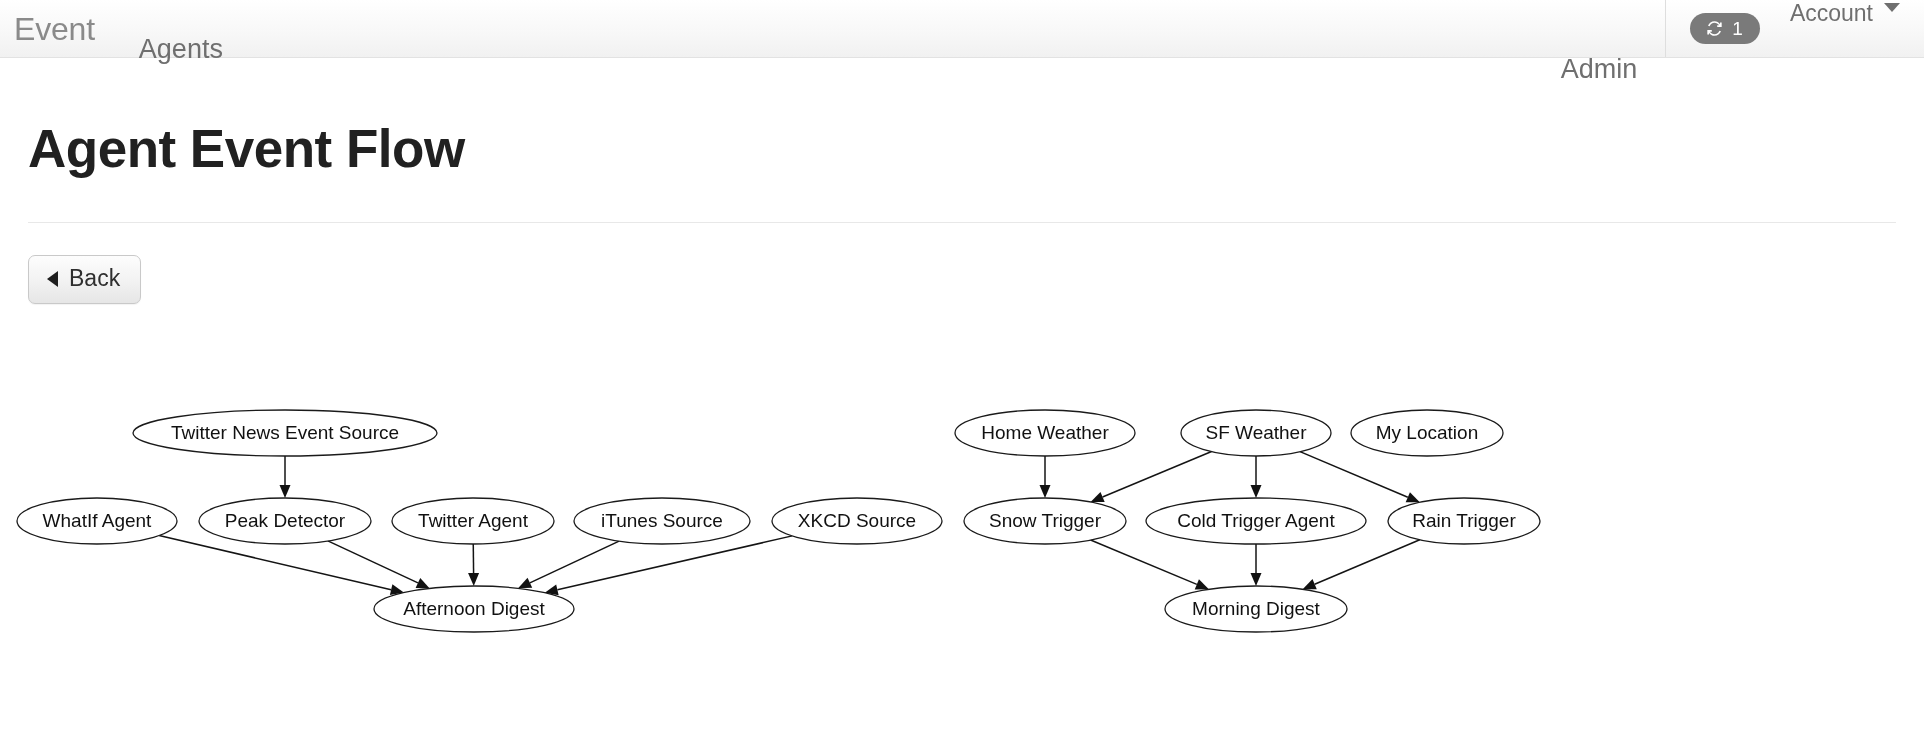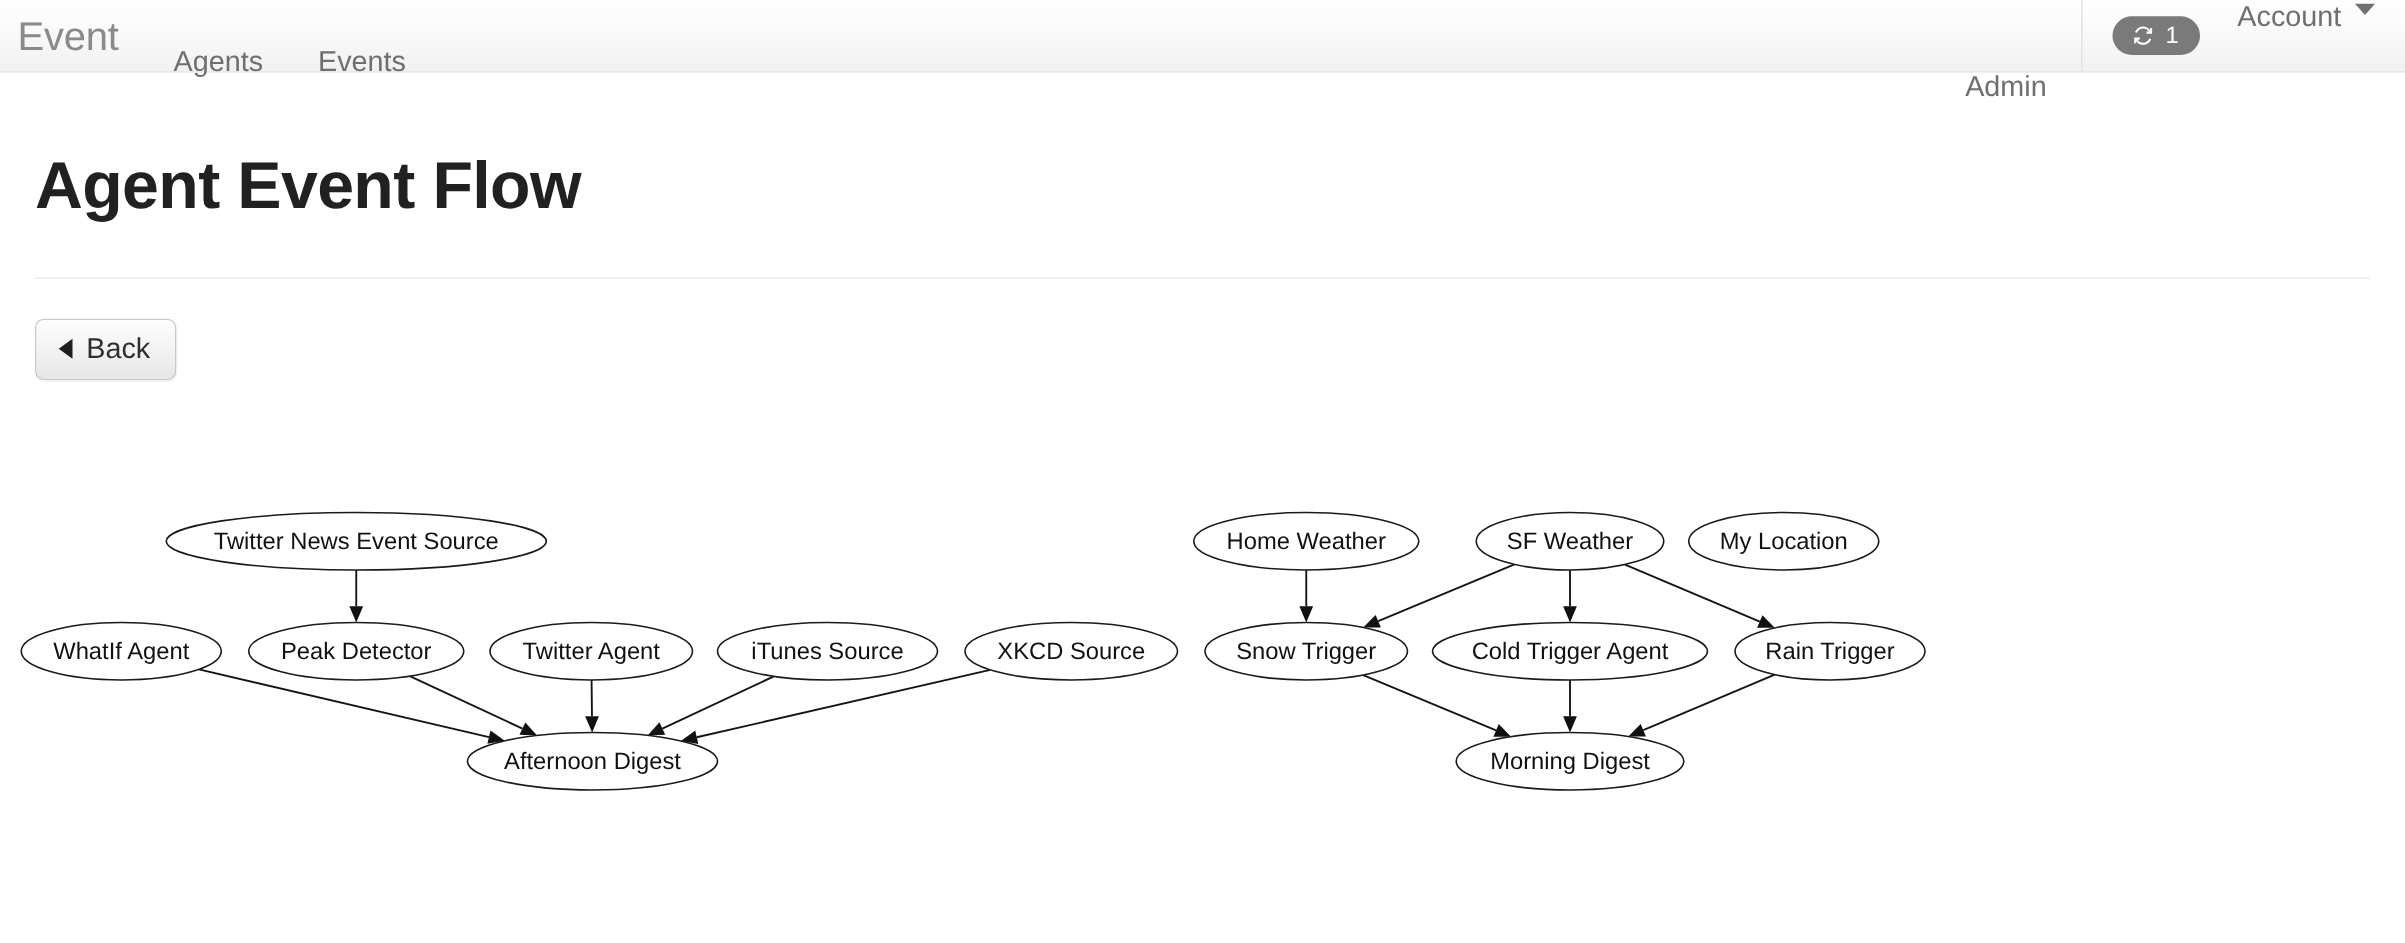--- a/index.html
+++ b/index.html
@@ -28,21 +28,21 @@
   .brand {
     font-size: 32px;
     color: #8a8a8a;
     padding: 0 22px 0 14px;
     line-height: 58px;
     text-decoration: none;
     font-weight: 400;
     letter-spacing: -0.2px;
   }
   .nav-link {
-    font-size: 23px;
+    font-size: 27px;
     color: #6f6f6f;
     padding: 0 22px;
     line-height: 58px;
     text-decoration: none;
     white-space: nowrap;
     margin-top: 40px;
   }
 
   .nav-divider {
     width: 1px;
@@ -163,21 +163,20 @@
   }
   .edge-head { fill: #111111; }
 </style>
 </head>
 <body>
 
 <div class="navbar">
   <div class="nav-left">
     <a class="brand" href="#">Event</a>
     <a class="nav-link" href="#">Agents</a>
-    <a class="nav-link" href="#">Events</a>
   </div>
 
   <div class="nav-right">
     <a class="nav-link" href="#">Admin</a>
     <div class="nav-divider"></div>
     <div class="badge-wrap">
       <a class="work-badge" href="#">
         <span>
           <svg width="21" height="21" viewBox="0 0 24 24" aria-hidden="true">
             <path d="M12 5.5c2.2 0 4.1 1.1 5.2 2.8l-2.1 0 0 1.9 5.1 0 0-5.1-1.9 0 0 2.1C16.9 4.9 14.6 3.6 12 3.6c-3.4 0-6.3 2.2-7.4 5.2l1.9 0.6C7.3 7.1 9.4 5.5 12 5.5z" fill="#ffffff"></path>

